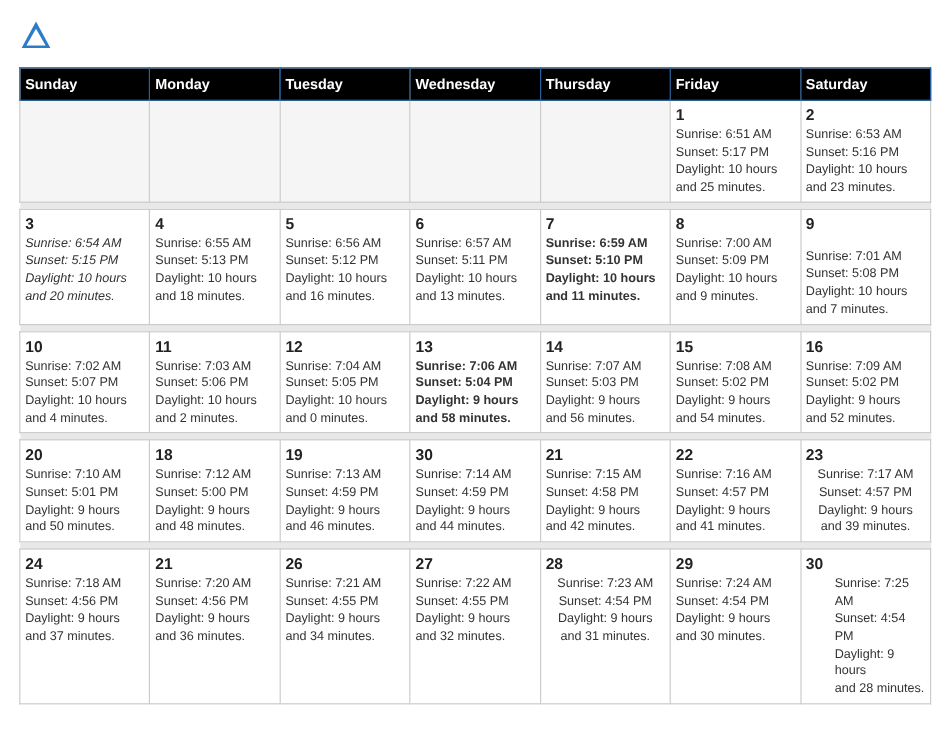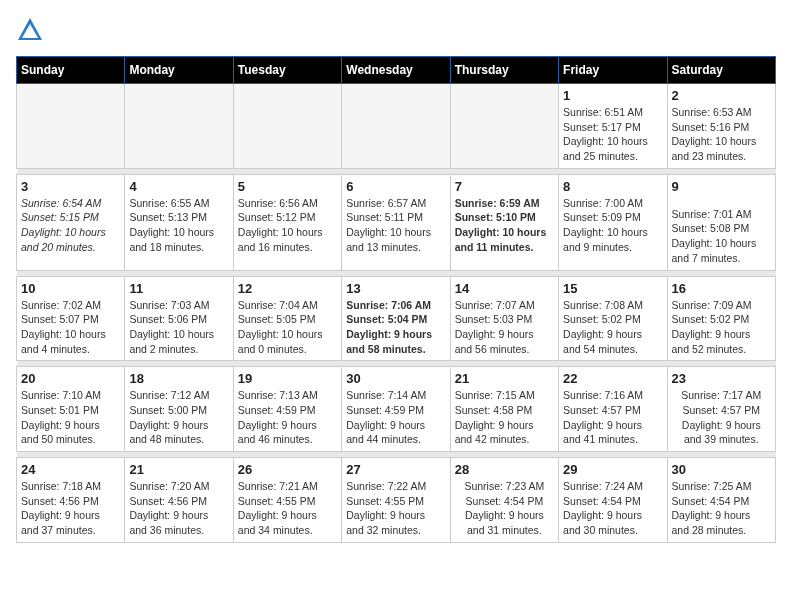--- a/index.html
+++ b/index.html
@@ -345,20 +345,20 @@
         </td>
         <td>
           <span class="day-number">29</span>
           <div class="day-info" style="white-space: pre-line;">Sunrise: 7:24 AM
 Sunset: 4:54 PM
 Daylight: 9 hours
 and 30 minutes.</div>
         </td>
         <td>
           <span class="day-number">30</span>
-          <div class="day-info" style="white-space: pre-line;">Sunrise: 7:25 AM
+          <div class="day-info" style="white-space: pre-line; margin-left: 24px;">Sunrise: 7:25 AM
 Sunset: 4:54 PM
 Daylight: 9 hours
 and 28 minutes.</div>
         </td>
       </tr>
     </tbody>
 </table>
 
 </body></html>

